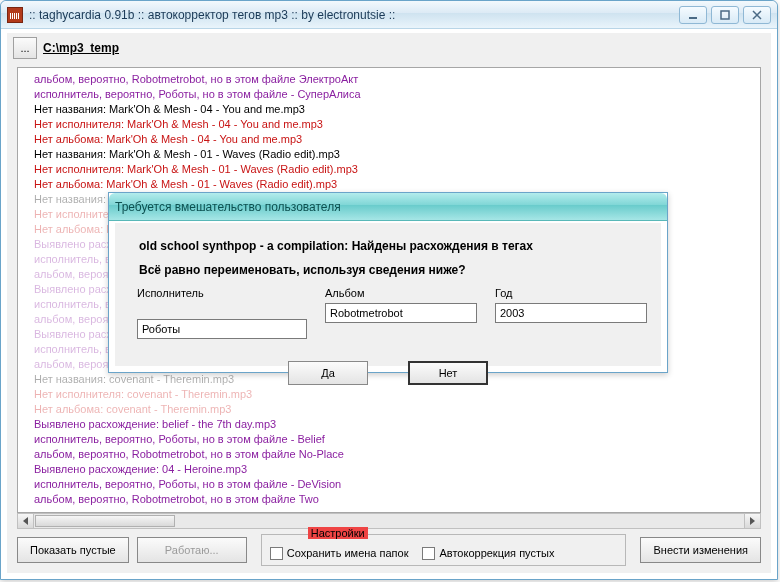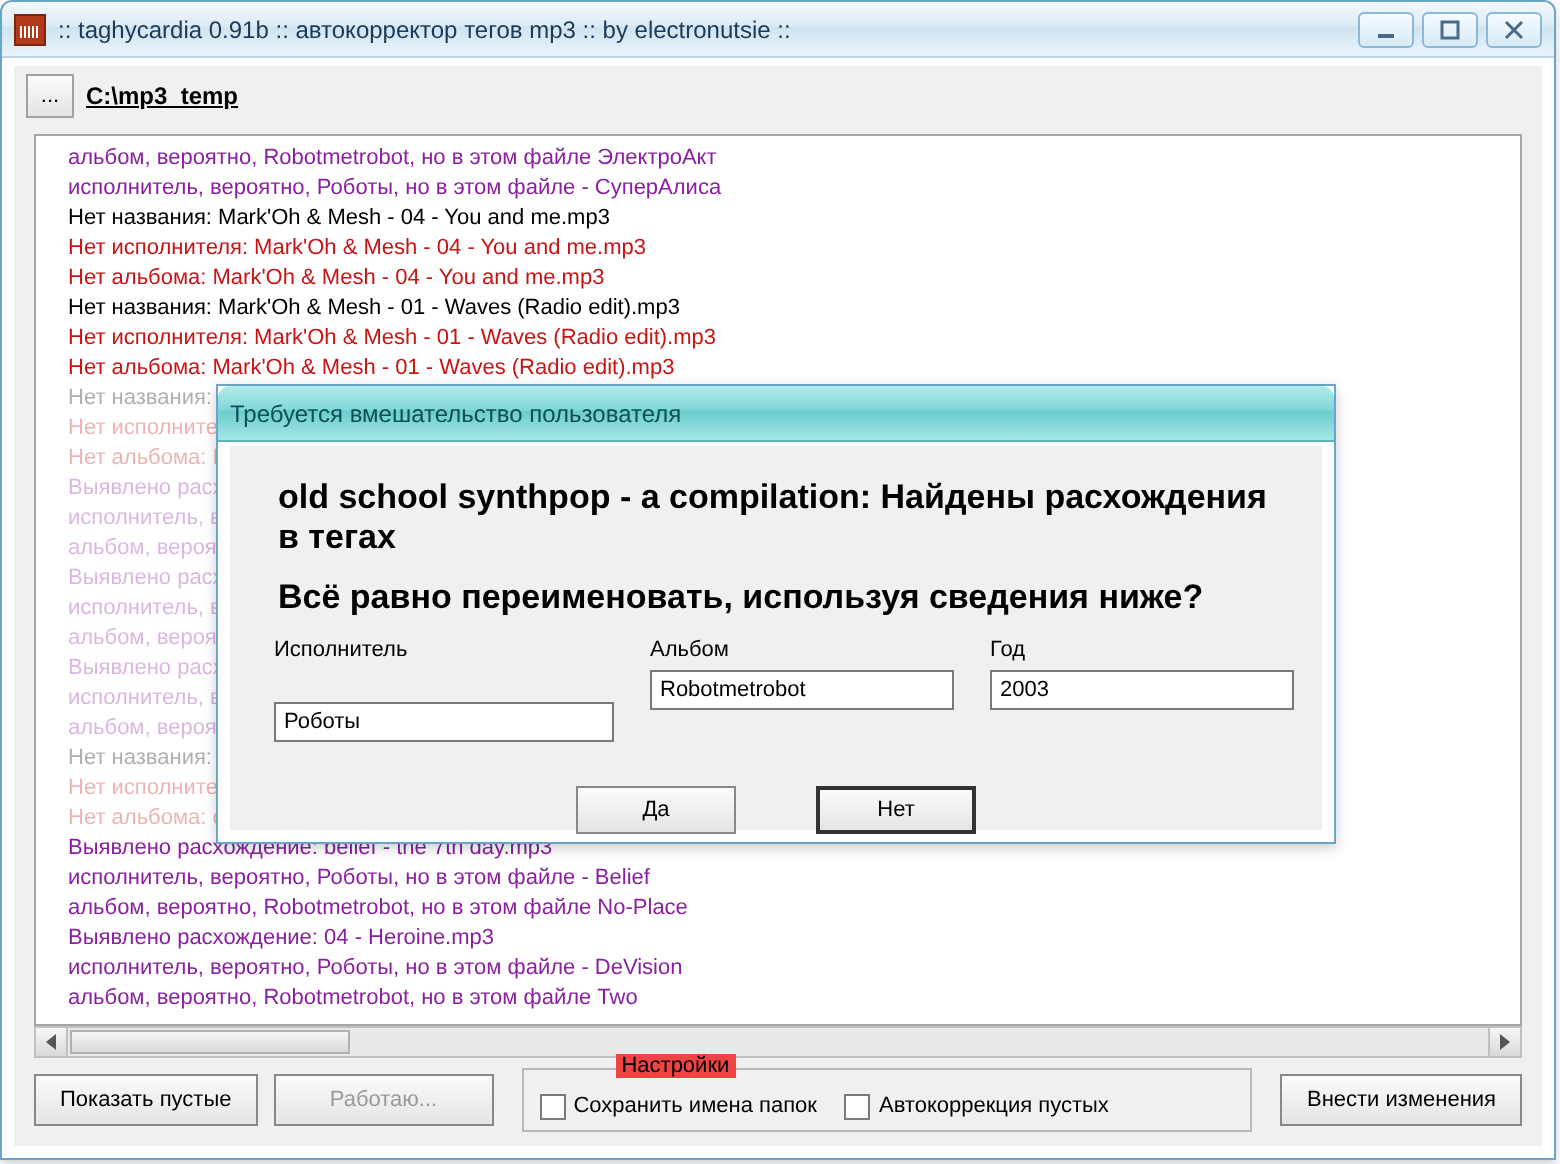--- a/index.html
+++ b/index.html
@@ -134,33 +134,33 @@
   .settings-group .legend {
     position: absolute; top: -8px; left: 0;
     background: #ef4444; padding: 0 3px; font-size: 11px; margin-left: 46px;
   }
   .checkbox { display:flex; align-items:center; gap:4px; }
   .chk {
     width: 13px; height: 13px; border: 1px solid #7a7a7a; background:#fff;
   }
   
   .modal {
-    left: 108px; top: 192px; width: 560px; height: 230px;
+    left: 108px; top: 192px; width: 560px; height: 181px;
   }
   .modal .titlebar {
     background: linear-gradient(#b3ecec,#7fd6d6 45%,#6acccc 46%,#a6e6e6);
     border-bottom: 1px solid #58b8b8;
   }
   .modal .titlebar .title { color: #0d5050; font-size: 12px; }
   .modal-body {
     position: absolute; left: 6px; right: 6px; top: 30px; bottom: 6px;
     background: #f0f0f0;
     padding: 10px 14px;
   }
-  .modal-body .heading { font-weight: bold; margin: 6px 0 10px 10px; font-size: 17px; }
+  .modal-body .heading { font-weight: bold; margin: 6px 0 10px 10px; font-size: 12px; }
   .field-row { display:flex; gap: 18px; margin-top: 6px; padding: 0 8px; }
   .field { display:flex; flex-direction: column; gap: 4px; }
   .field.artist { flex: 0 0 170px; gap: 20px; }
   .field.album { flex: 1; }
   .field.year { flex: 0 0 60px; }
   .field label { font-size: 11px; }
   .field input {
     border: 1px solid #7a7a7a;
     height: 20px; padding: 0 4px;
     font-family: inherit; font-size: 11px;

